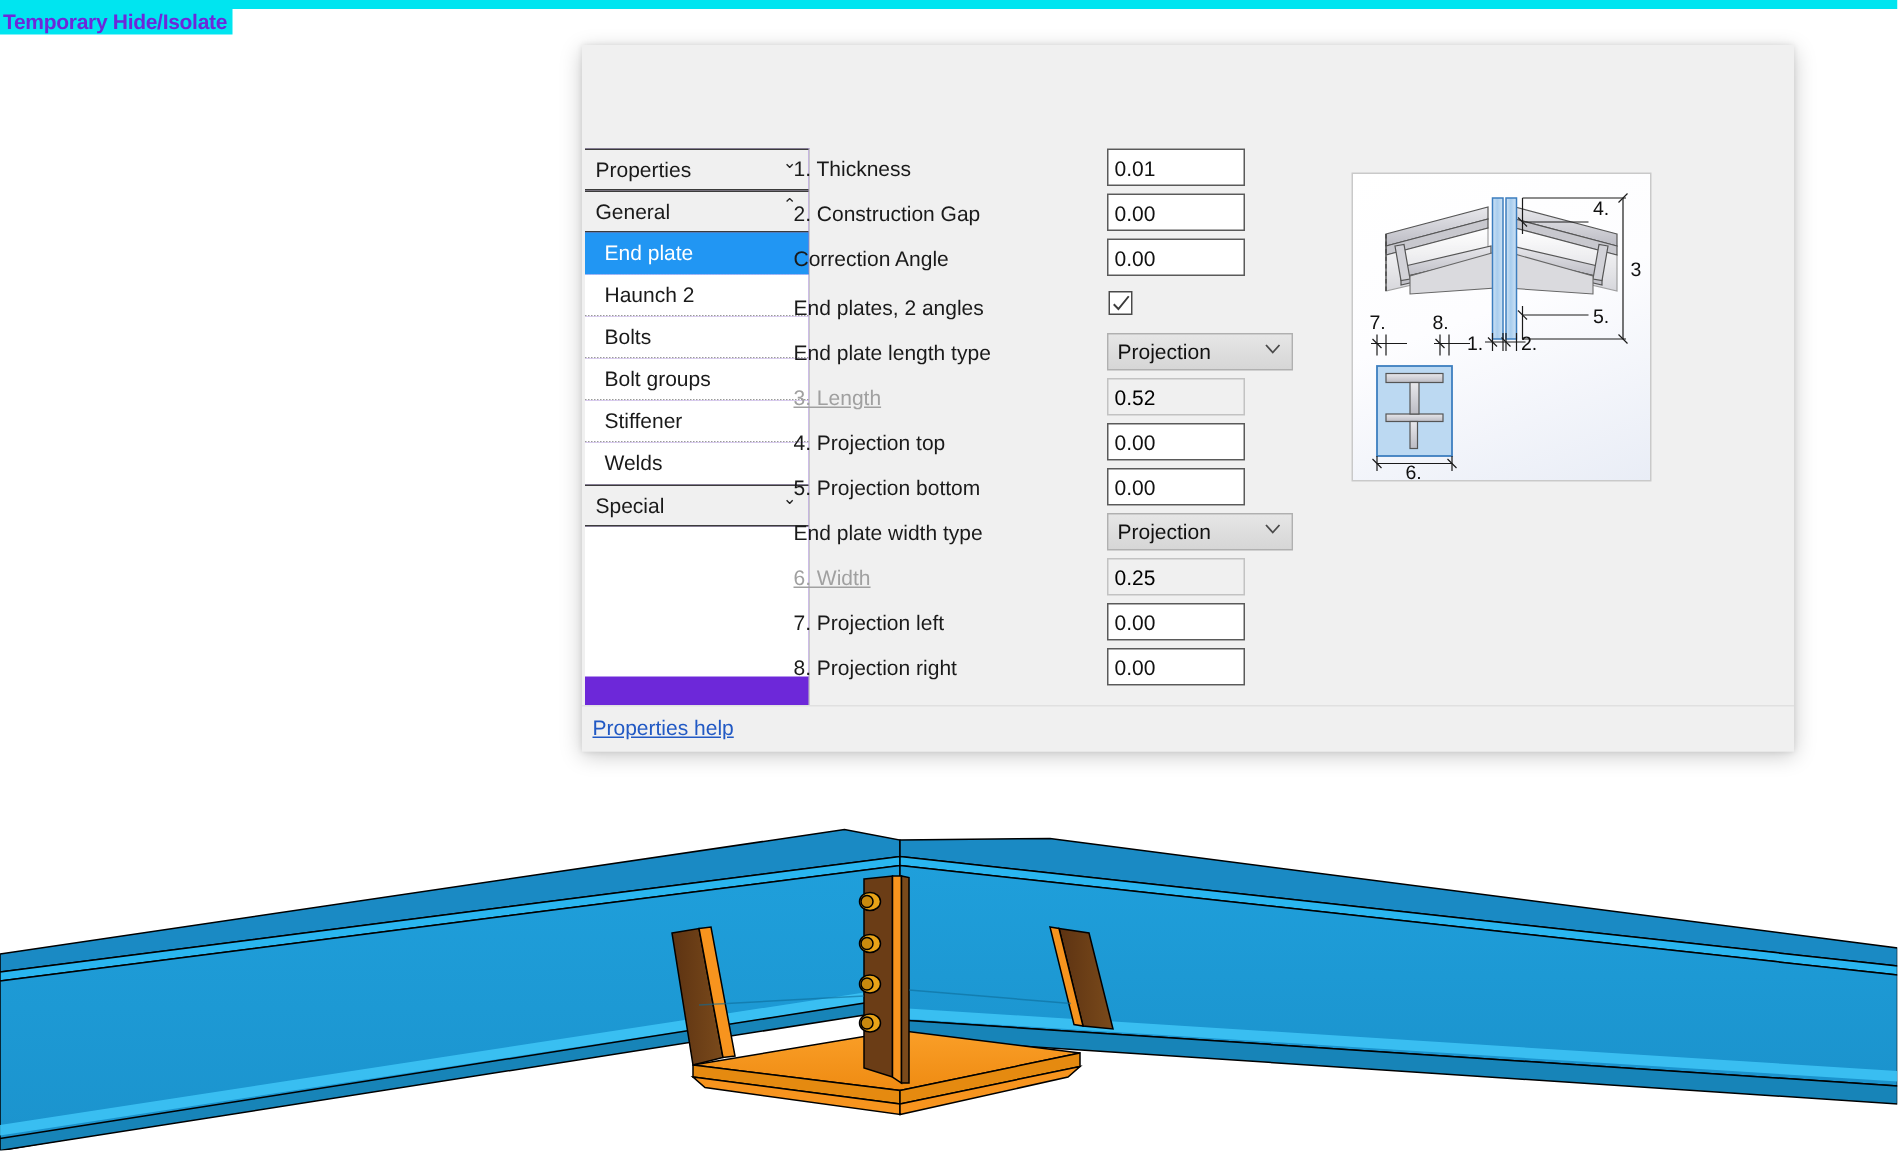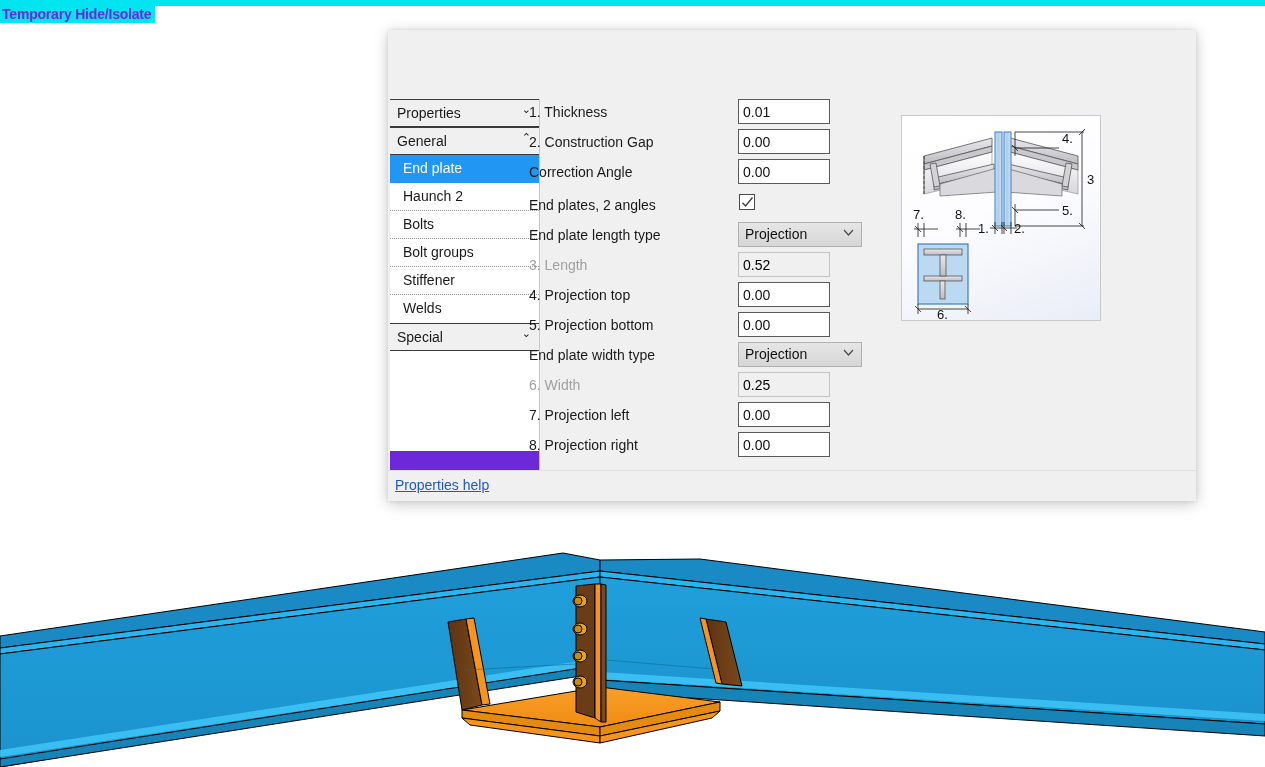--- a/index.html
+++ b/index.html
@@ -160,21 +160,21 @@
     height: 30px;
     width: 650px;
   }
   .form-label {
     position: absolute;
     left: 0; top: 5px;
     font-size: 14px;
     color: #1a1a1a;
     white-space: nowrap;
   }
-  .form-label.disabled { color: #a0a0a0; }
+  .form-label.disabled { color: #a0a0a0; text-decoration: underline; }
 
   .txtfield {
     position: absolute;
     left: 209px; top: 0;
     width: 92px; height: 25px;
     background: #ffffff;
     border: 1px solid #5a5a5a;
     box-sizing: border-box;
     font-size: 14px;
     color: #111111;

